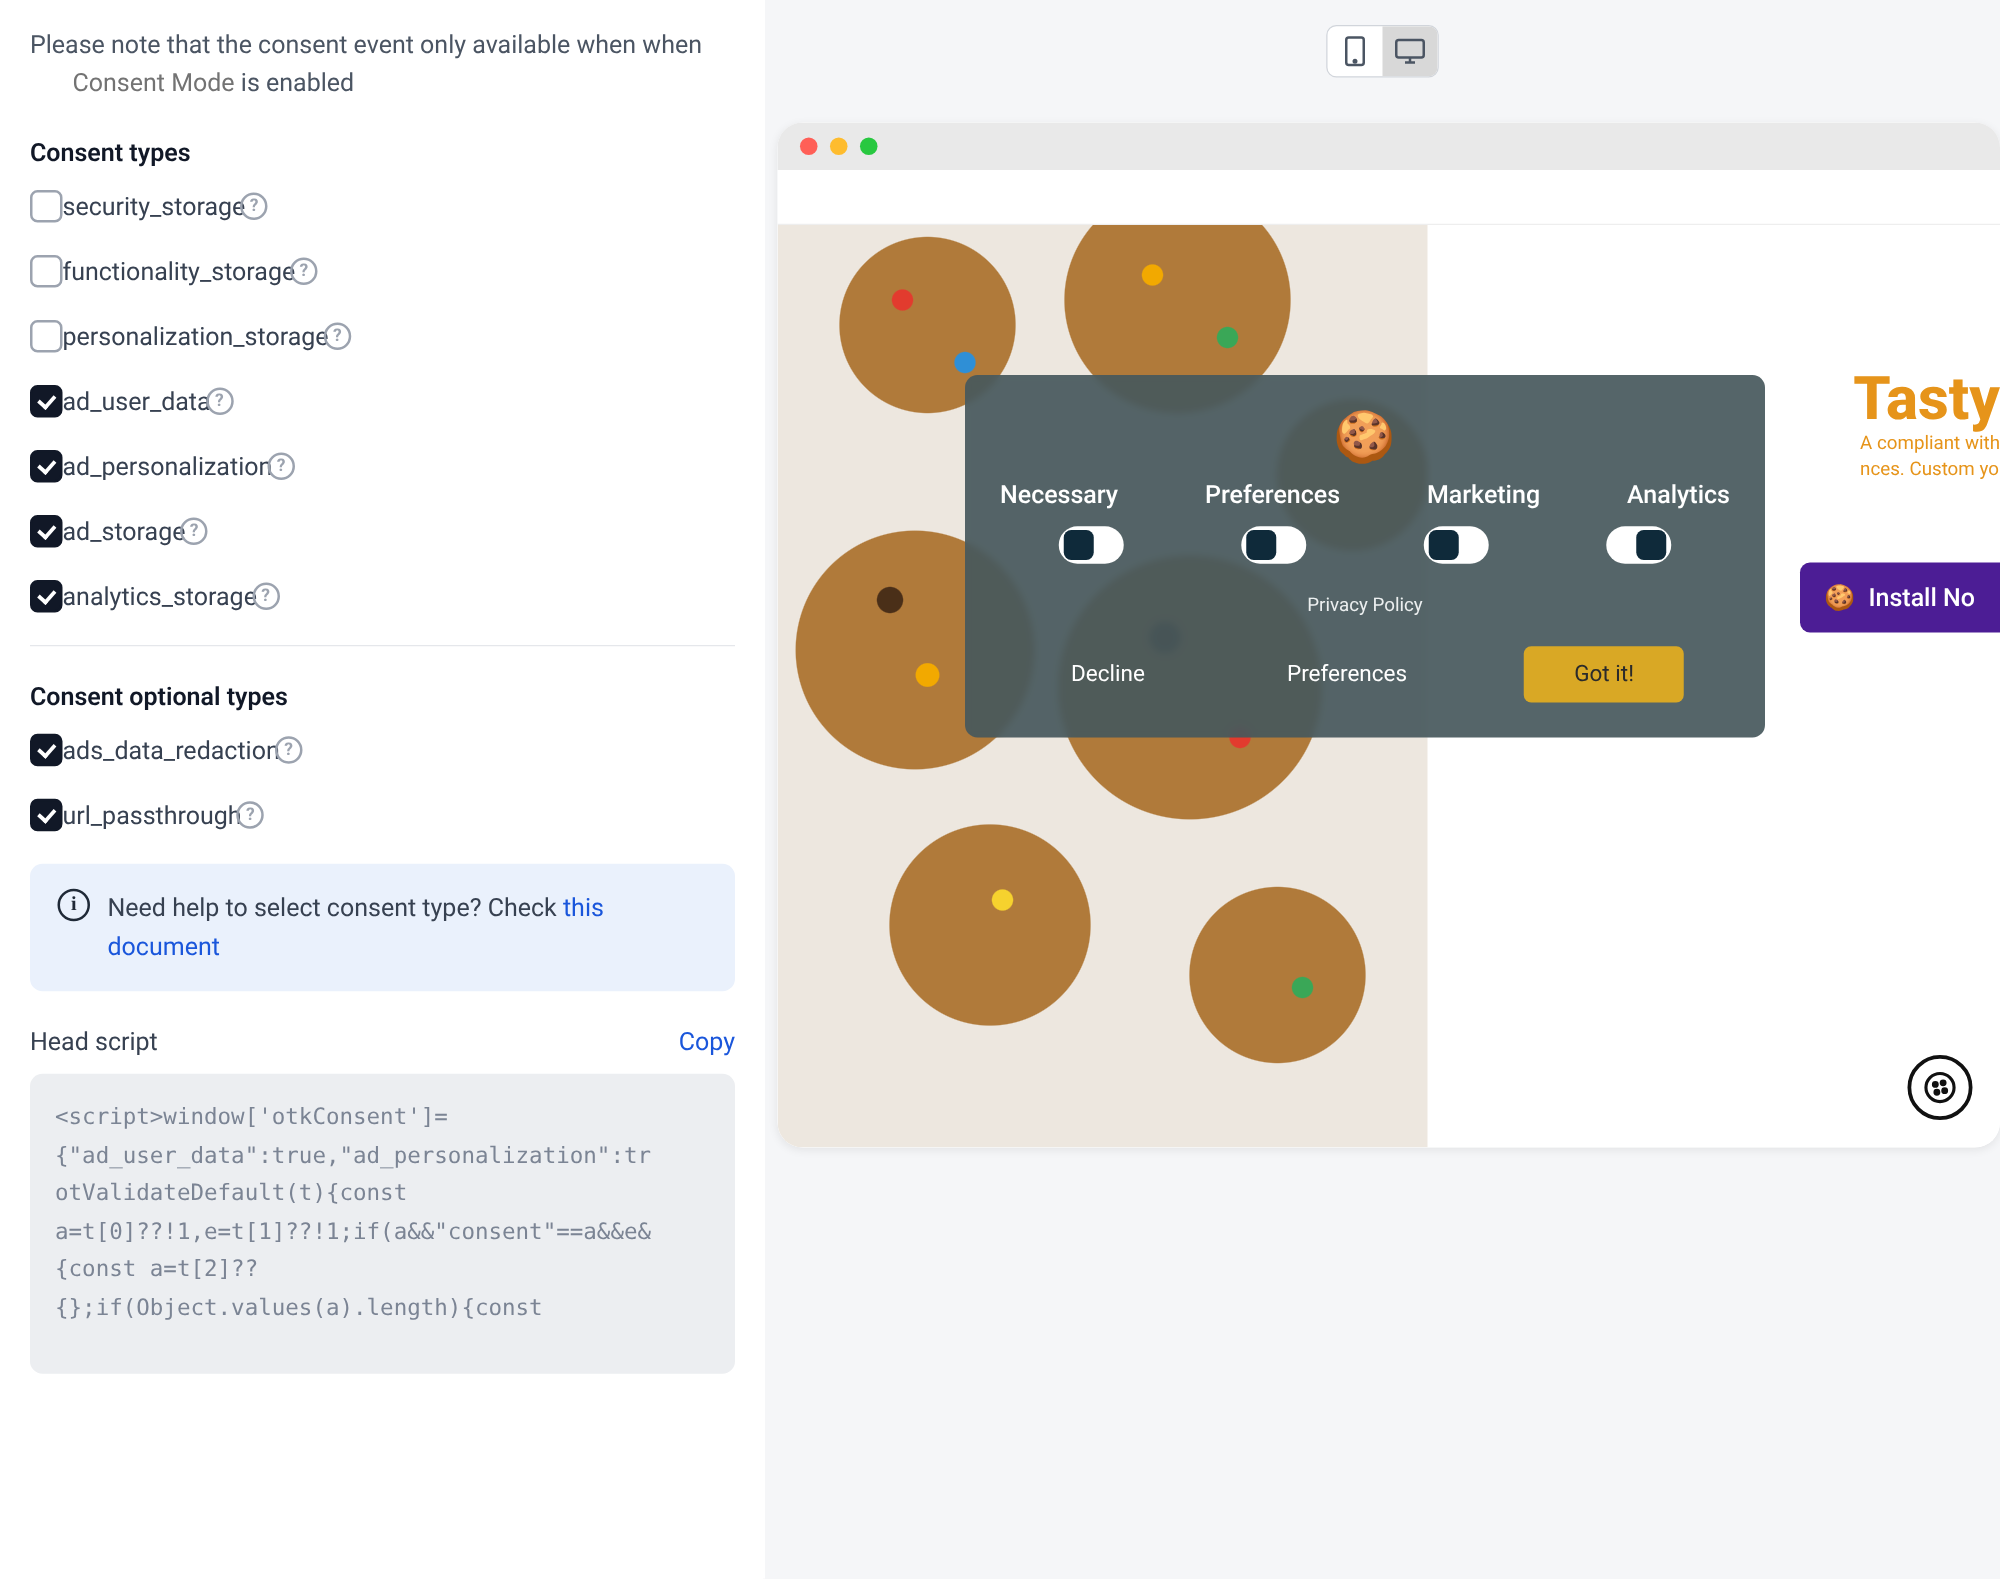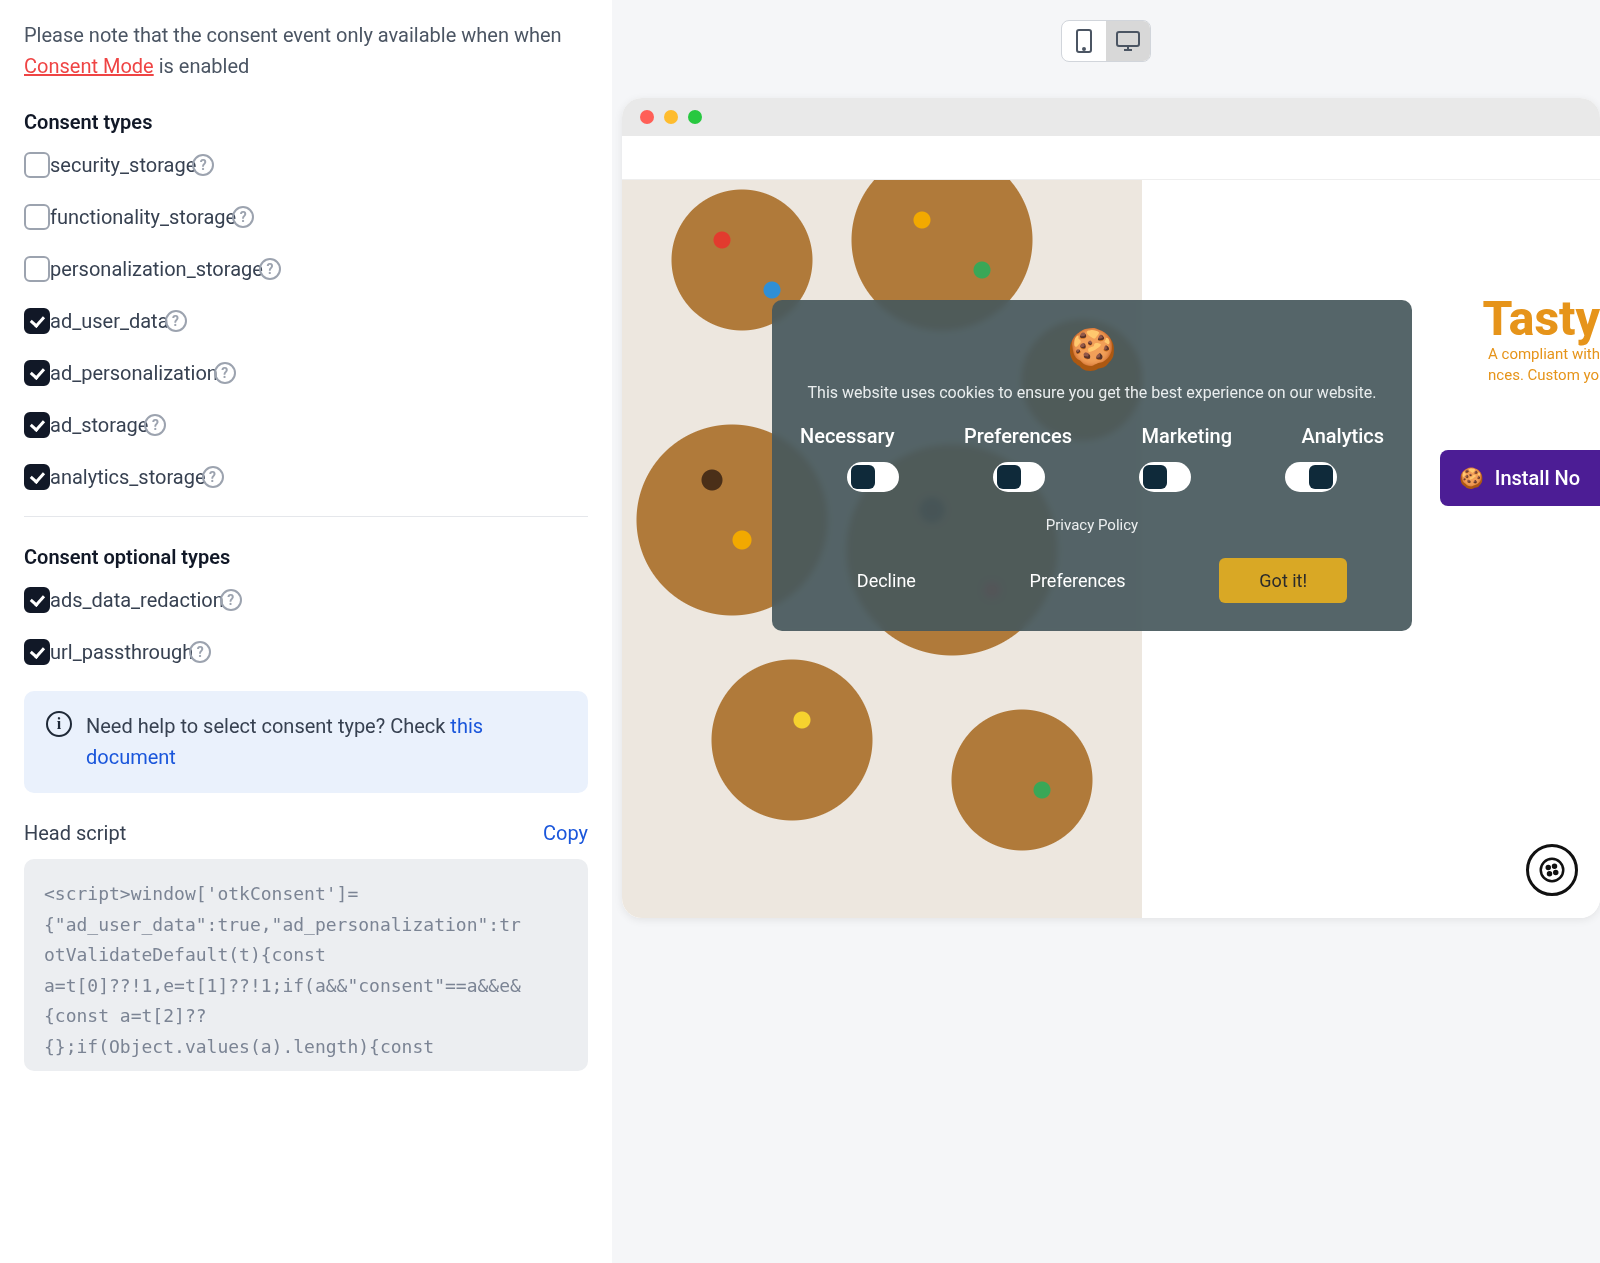--- a/index.html
+++ b/index.html
@@ -45,21 +45,21 @@
     color:#6b7280;
     cursor:pointer;
   }
 
   .note {
     font-size: 20px;
     line-height: 1.55;
     color: #4b5563;
     margin-bottom: 28px;
   }
-  .note a { color:#ef4444; text-decoration: underline; cursor:pointer; }
+  .note a { color:#737373; cursor:pointer;margin-left:34px; }
 
   .section-label {
     font-size: 20px;
     font-weight: 600;
     color: #111827;
     margin-bottom: 18px;
   }
 
   .checkbox-row {
     display:flex;
@@ -128,21 +128,21 @@
 
   .codebox {
     background:#eceef1;
     border-radius:10px;
     padding:20px;
     font-family: ui-monospace, SFMono-Regular, Menlo, Consolas, monospace;
     font-size:18px;
     color:#7b8494;
     line-height:1.7;
     word-break:break-all;
-    height:212px;
+    height:240px;
     overflow:hidden;
   }
 
   
   .right-area {
     flex:1;
     padding: 20px 0 0 0;
     background:#f5f6f8;
     position:relative;
     overflow:hidden;
@@ -370,21 +370,20 @@
       <div class="hero-text">Tasty</div>
       <div class="hero-sub">
         <span>A compliant with</span><br><span>nces. Custom yo</span>
       </div>
       <div class="install-btn">
         <span>Install No</span>
       </div>
 
       <div class="banner">
         <span class="cookie-icon">🍪</span>
-        <div class="banner-text">This website uses cookies to ensure you get the best experience on our website.</div>
         <div class="banner-cats" id="banner-cats">
             <div class="banner-cat">Necessary</div>
             <div class="banner-cat">Preferences</div>
             <div class="banner-cat">Marketing</div>
             <div class="banner-cat">Analytics</div>
           </div>
         <div class="banner-toggles" id="banner-toggles">
             <div class="toggle on">
               <div class="knob"></div>
             </div>

